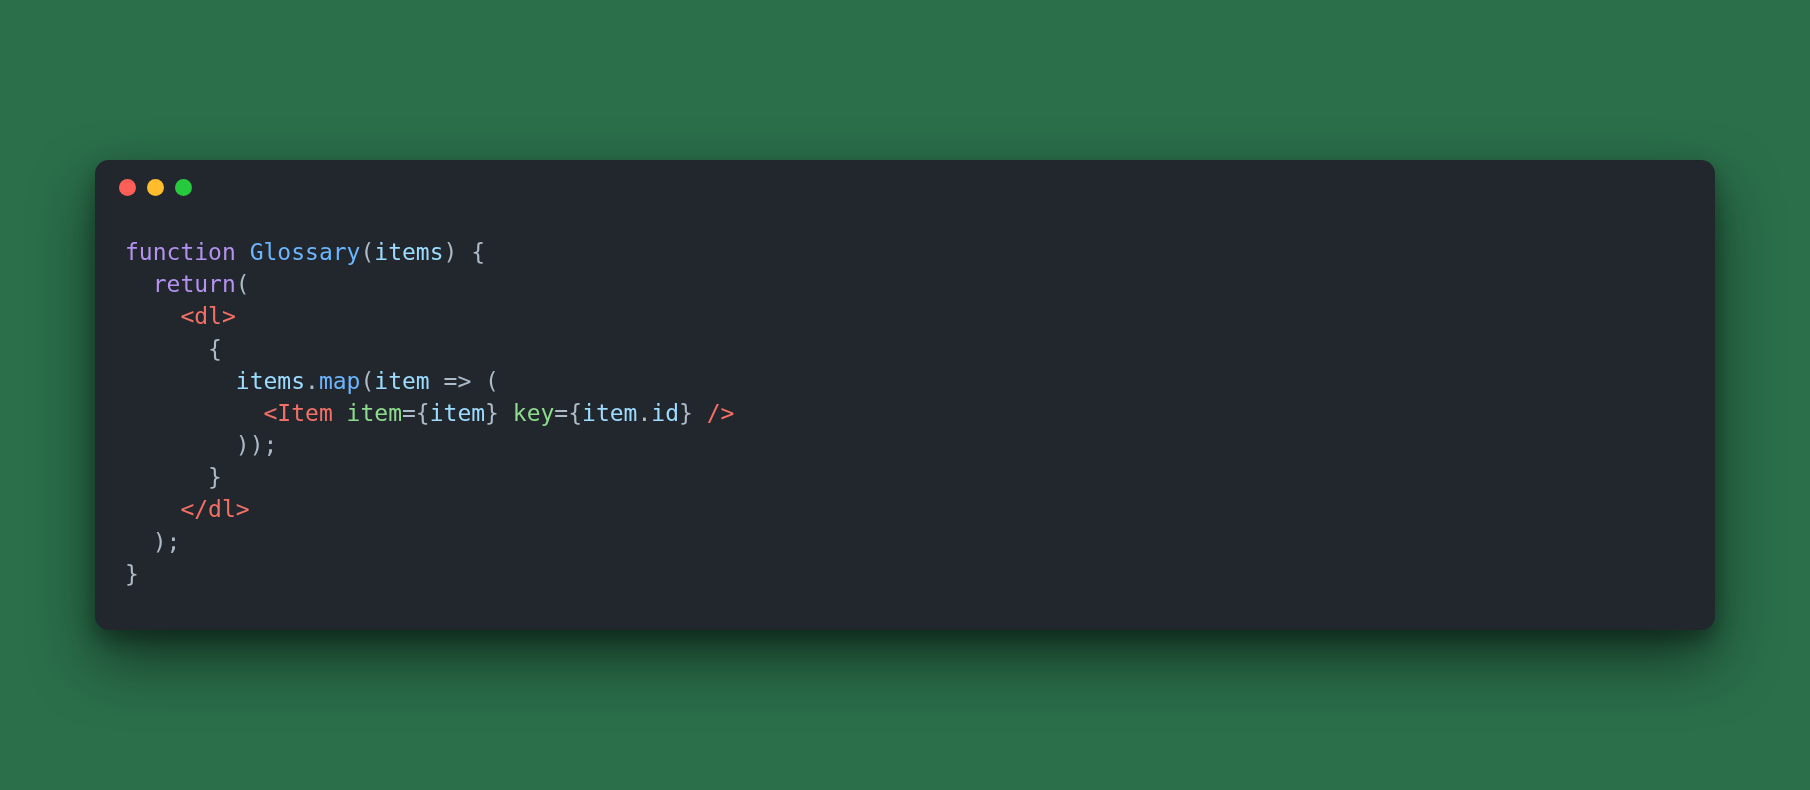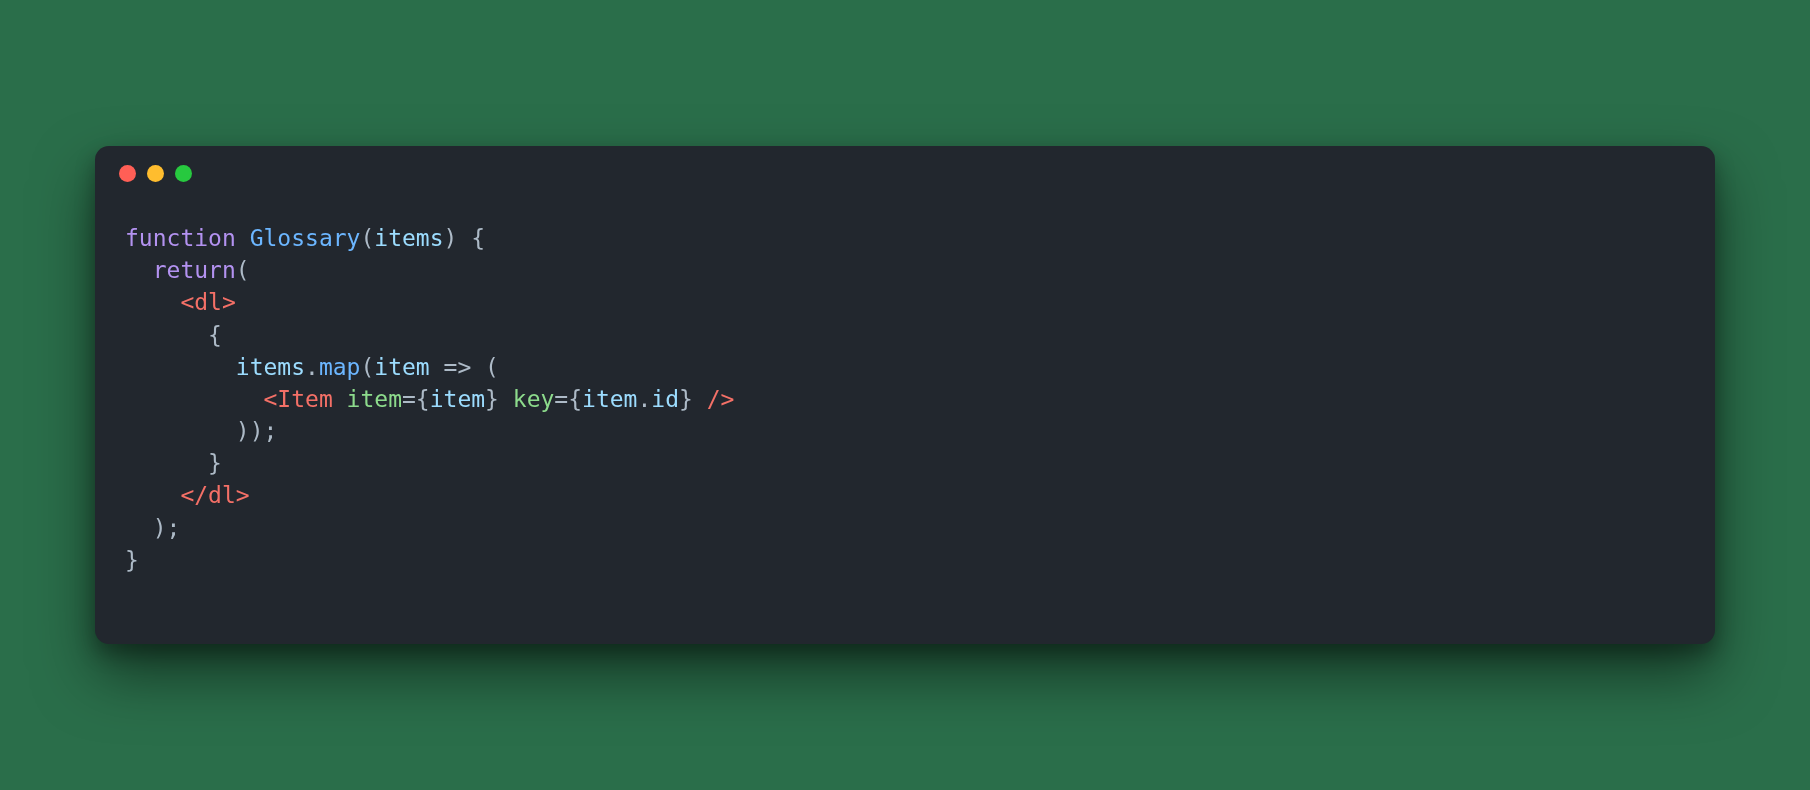--- a/index.html
+++ b/index.html
@@ -14,21 +14,21 @@
       display: flex;
       align-items: center;
       justify-content: center;
       font-family: 'Menlo', 'Monaco', 'Consolas', monospace;
     }
     .window {
       width: 1620px;
       background: #22272e;
       border-radius: 14px;
       box-shadow: 0 30px 60px rgba(0,0,0,0.5), 0 10px 20px rgba(0,0,0,0.3);
-      padding-bottom: 68px;
+      padding-bottom: 40px;
     }
     .titlebar {
       height: 56px;
       display: flex;
       align-items: center;
       padding-left: 24px;
       gap: 11px;
     }
     .dot {
       width: 17px;

